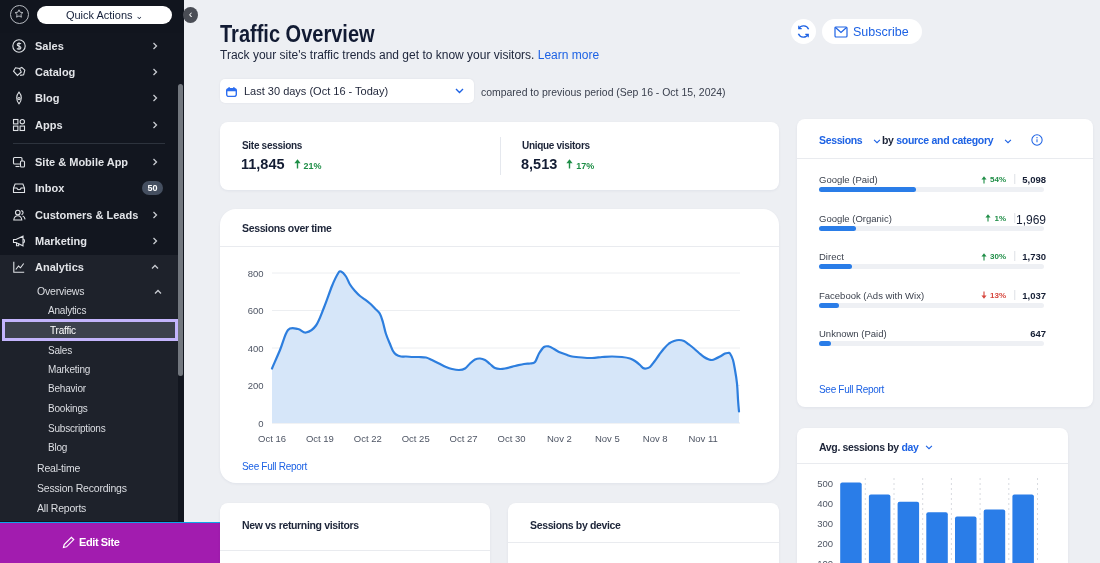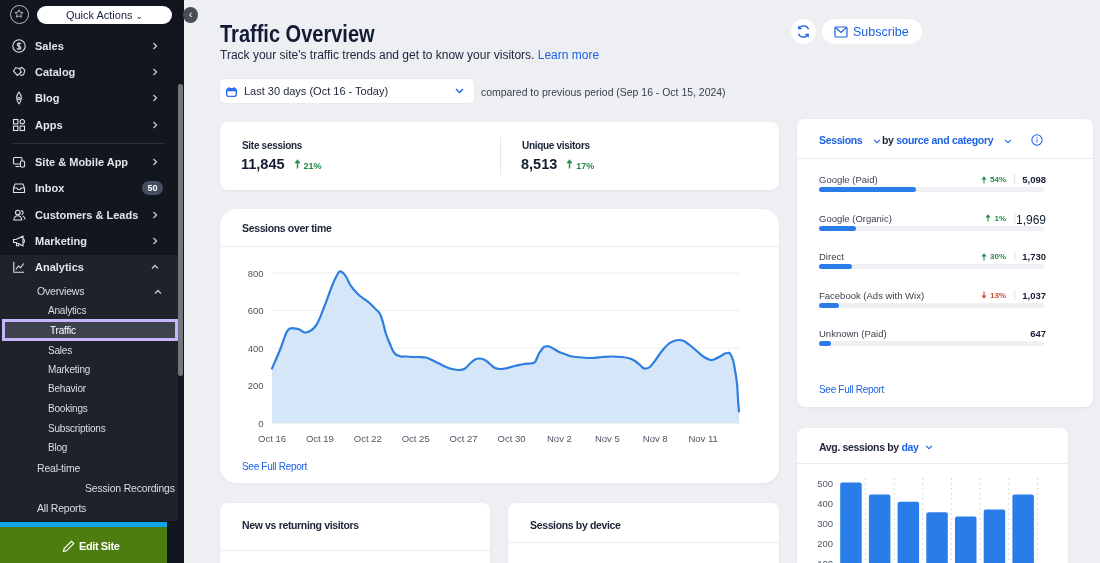--- a/index.html
+++ b/index.html
@@ -4,21 +4,21 @@
 <style>
   * { margin:0; padding:0; box-sizing:border-box; }
   html,body { width:1100px; height:563px; overflow:hidden; }
   body { font-family:"Liberation Sans", sans-serif; background:#edeff3; position:relative; }
   .abs { position:absolute; }
 
   
   #sidebar { position:absolute; left:0; top:0; width:184px; height:563px; background:#12161f; }
   #sb-top { position:absolute; left:0; top:0; width:184px; height:33px; background:#11151e; }
   #sb-analytics-bg { position:absolute; left:0; top:255px; width:178px; height:266px; background:#1e222b; }
-  #sb-bottom { position:absolute; left:0; top:522px; width:167px; height:41px; background:#4d7c0f; border-top:5px solid #0ea5e9; }
+  #sb-bottom { position:absolute; left:0; top:522px; width:220px; height:41px; background:#a21caf; border-top:1px solid #0ea5e9; }
   #sb-scroll { position:absolute; left:178px; top:84px; width:5px; height:292px; background:#72777e; border-radius:3px; }
   .sb-item { position:absolute; left:0; width:178px; height:26px; color:#e2e4e8; font-size:11px; font-weight:600; letter-spacing:0; }
   .sb-item .lbl { position:absolute; left:35px; top:50%; transform:translateY(-50%); }
   .sb-item .ic { position:absolute; left:12px; top:50%; transform:translateY(-50%); width:14px; height:14px; }
   .sb-item .chev { position:absolute; right:19px; top:50%; transform:translateY(-50%); width:8px; height:8px; }
   .sb-sub { position:absolute; color:#dcdee3; font-size:10px; font-weight:400; letter-spacing:-0.2px; }
   .badge50 { position:absolute; left:142px; top:181px; width:21px; height:14px; background:#454f60; border-radius:8px; color:#fff; font-size:9px; font-weight:700; text-align:center; line-height:14px; }
   #traffic-hl { position:absolute; left:2px; top:319px; width:176px; height:22px; background:#3d424d; border:3px solid #c4b5fd; }
   #traffic-hl span { position:absolute; left:45px; top:3px; font-size:10px; color:#fff; letter-spacing:-0.2px; }
   .sb-divider { position:absolute; left:13px; width:152px; height:1px; background:#2d333d; }
@@ -152,21 +152,21 @@
   <div id="traffic-hl">
       <span>Traffic</span>
     </div>
   <div class="sb-sub" style="left:48px; top:345px;">Sales</div>
   <div class="sb-sub" style="left:48px; top:364px;">Marketing</div>
   <div class="sb-sub" style="left:48px; top:383px;">Behavior</div>
   <div class="sb-sub" style="left:48px; top:403px;">Bookings</div>
   <div class="sb-sub" style="left:48px; top:423px;">Subscriptions</div>
   <div class="sb-sub" style="left:48px; top:442px;">Blog</div>
   <div class="sb-sub" style="left:37px; top:462px; font-size:10.5px;">Real-time</div>
-  <div class="sb-sub" style="left:37px; top:482px; font-size:10.5px;margin-left:48px;">Session Recordings</div>
+  <div class="sb-sub" style="left:37px; top:482px; font-size:10.5px;">Session Recordings</div>
   <div class="sb-sub" style="left:37px; top:502px; font-size:10.5px;">All Reports</div>
 
   <div id="sb-bottom">
     <svg style="position:absolute; left:62px; top:13px; width:13px; height:13px;" viewBox="0 0 13 13" fill="none" stroke="#fff" stroke-width="1.2">
         <path d="M1.5 11.5l.7-3L9.4 1.3l2.3 2.3-7.2 7.2z"></path>
       </svg>
     <span style="position:absolute; left:79px; top:13px; color:#fff; font-size:11px; font-weight:700; letter-spacing:-0.4px;">Edit Site</span>
   </div>
   <div id="sb-scroll"></div>
 </div>

